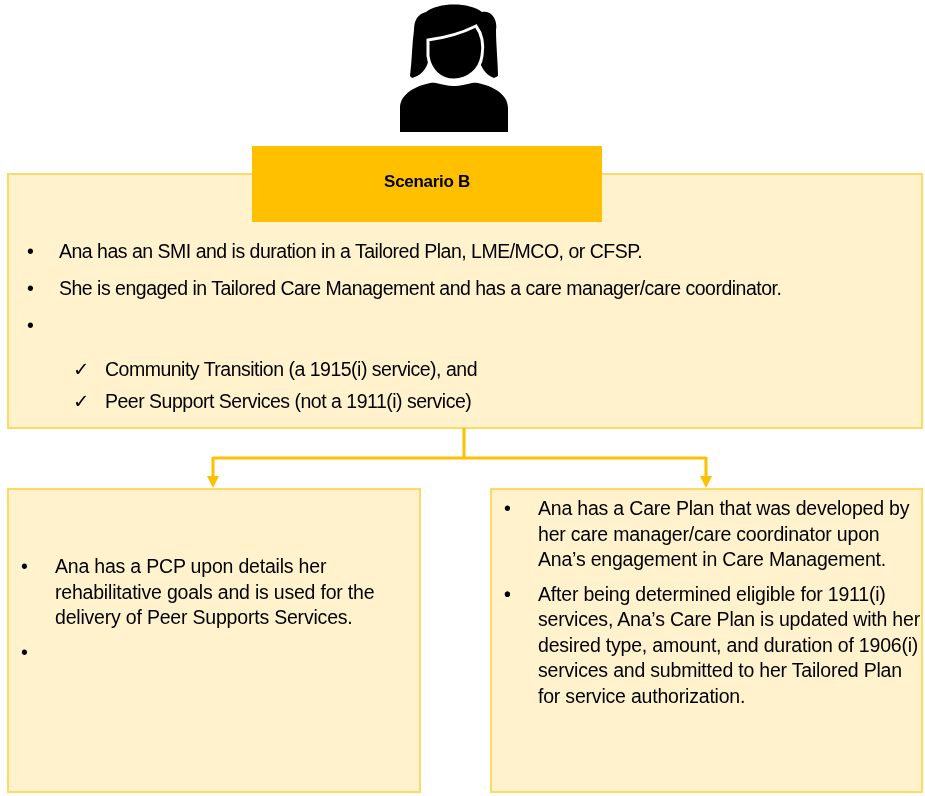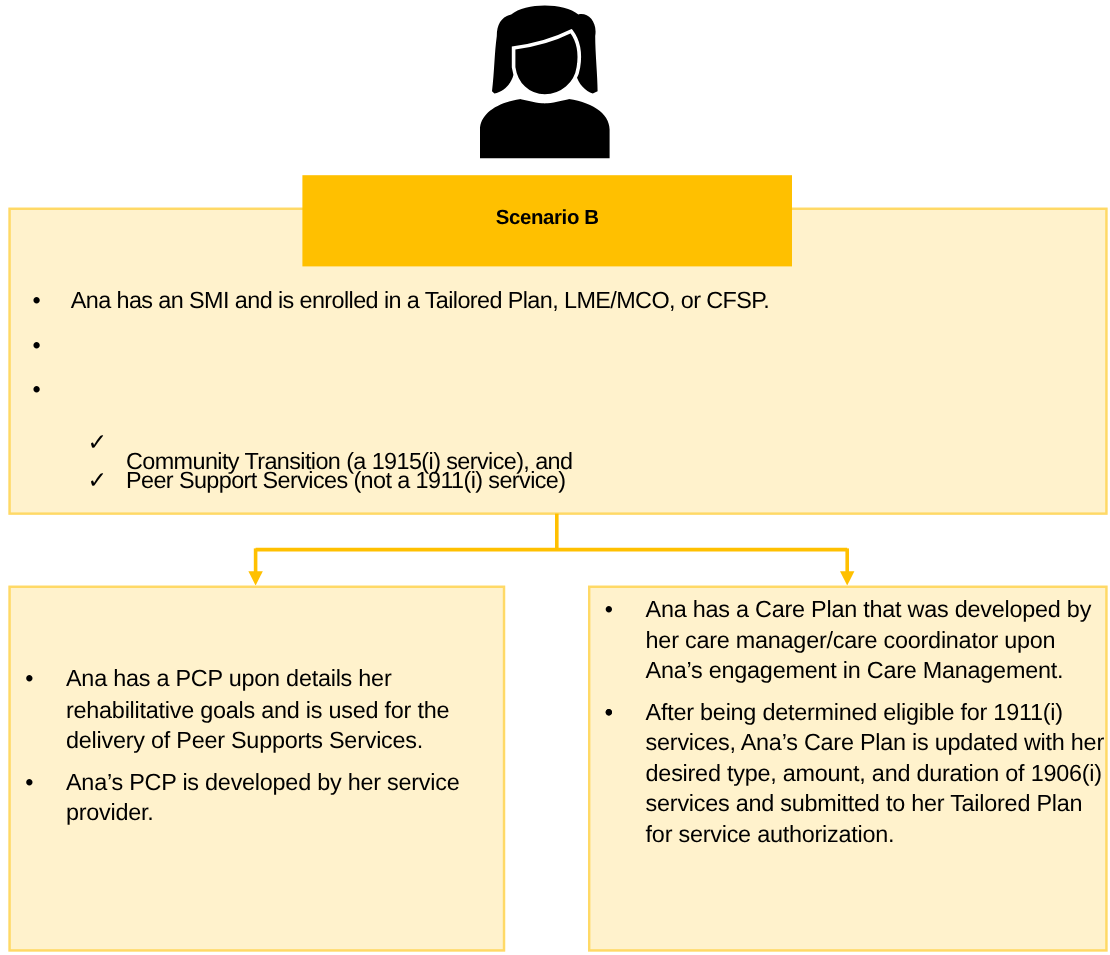--- a/index.html
+++ b/index.html
@@ -2,21 +2,21 @@
 <html><head>
 <meta charset="utf-8">
 <style>
   html, body { margin:0; padding:0; background:#ffffff; }
   body { width:925px; height:796px; position:relative; overflow:hidden;
          font-family:"Liberation Sans", "DejaVu Sans", sans-serif; color:#000; }
   .abs { position:absolute; }
   .person { left:398px; top:4px; width:112px; height:128px; }
   .box { position:absolute; background:#fff2cc; border:2px solid #ffd966; box-sizing:border-box; }
   .top-box { left:7px; top:173px; width:916px; height:256px; }
-  .header { position:absolute; left:252px; top:146px; width:408px; height:76px; background:#ffc000;
+  .header { position:absolute; left:252px; top:146px; width:350px; height:76px; background:#ffc000;
             display:flex; align-items:center; justify-content:center; z-index:2; }
   .header span { font-weight:bold; font-size:17px; letter-spacing:-0.3px; margin-top:-5px; }
   .top-list { position:absolute; left:12px; top:64px; margin:0; padding:0; list-style:none;
               font-size:19.5px; letter-spacing:-0.5px; }
   .top-list li { position:relative; padding-left:38px; height:37px; line-height:24px; }
   .top-list li .bullet { position:absolute; left:6px; top:0; }
   .check-list { list-style:none; margin:2px 0 0 0; padding:0; }
   .check-list li { padding-left:54px; height:32px; line-height:24px; position:relative; }
   .check-list li .check { position:absolute; left:52px; top:0; }
   .left-box { left:7px; top:488px; width:414px; height:305px; }
@@ -40,33 +40,34 @@
 
   <path d="M30 36 C46 34 62 30 78 22 C84 30 86 40 84 52 C82 66 70 76 56 76 C42 76 32 66 30 52 Z" fill="#000" stroke="#fff" stroke-width="3"></path>
 
   <path d="M38 72 C44 78 50 80 56 80 C62 80 68 78 74 72 L78 78 C70 80 62 82 56 82 C50 82 42 80 34 78 Z" fill="#fff"></path>
 </svg>
 
 <div class="box top-box">
   <ul class="top-list">
     <li>
       <span class="bullet">•</span>
-      <span>Ana has an SMI and is enrolled in a Tailored Plan, LME/MCO, or CFSP.</span>
+      <span>Ana has an SMI and is duration in a Tailored Plan, LME/MCO, or CFSP.</span>
     </li>
     <li>
       <span class="bullet">•</span>
+      <span>She is engaged in Tailored Care Management and has a care manager/care coordinator.</span>
     </li>
     <li style="height:auto;">
       <span class="bullet">•</span>
     </li>
   </ul>
   <ul class="check-list" style="position:absolute; left:12px; top:180px; font-size:19.5px; letter-spacing:-0.5px;">
     <li style="padding-left:0;">
       <span class="check" style="left:52px;">✓</span>
-      <span style="position:absolute; left:84px; white-space:nowrap;margin-top:16px;">Community Transition (a 1915(i) service), and</span>
+      <span style="position:absolute; left:84px; white-space:nowrap;">Community Transition (a 1915(i) service), and</span>
     </li>
     <li style="padding-left:0;">
       <span class="check" style="left:52px;">✓</span>
       <span style="position:absolute; left:84px; white-space:nowrap;">Peer Support Services (not a 1911(i) service)</span>
     </li>
   </ul>
 </div>
 
 <div class="header">
   <span>Scenario B</span>
@@ -84,21 +85,20 @@
 </svg>
 
 <div class="box left-box">
   <ul class="bl">
     <li>
       <span class="bullet">•</span>
       <span>Ana has a </span><b>PCP</b><span> upon details her rehabilitative goals and is used for the delivery of Peer Supports Services.</span>
     </li>
     <li>
       <span class="bullet">•</span>
-      <span>Ana’s PCP is developed by her service provider.</span>
     </li>
   </ul>
 </div>
 
 <div class="box right-box">
   <ul class="bl">
     <li>
       <span class="bullet">•</span>
       <span>Ana has a </span><b>Care Plan</b><span> that was developed by her care manager/care coordinator upon Ana’s engagement in Care Management.</span>
     </li>

